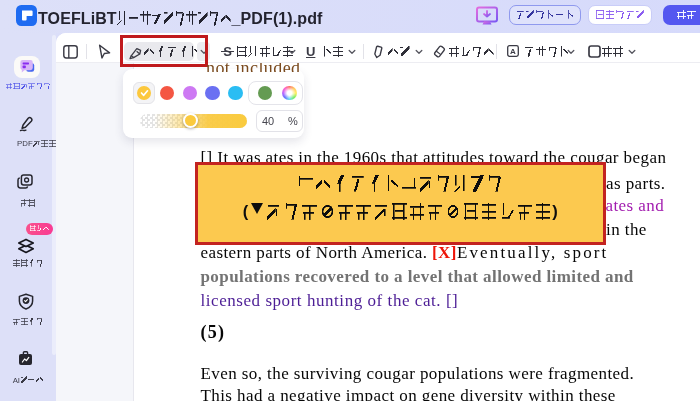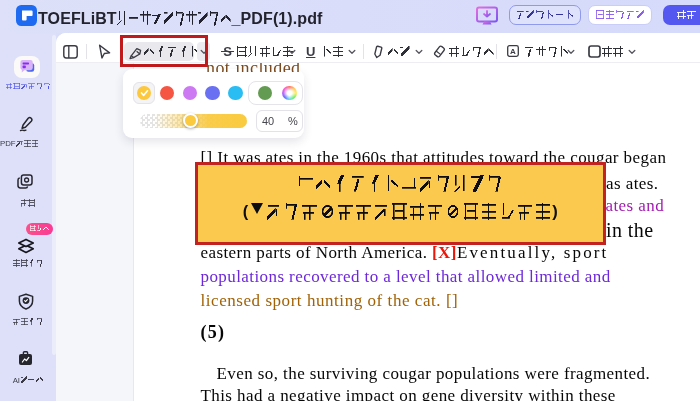--- a/index.html
+++ b/index.html
@@ -29,28 +29,28 @@
 i.s0,i.s1,i.s2{background-image:linear-gradient(115deg,transparent 42%,currentColor 42%,currentColor 60%,transparent 60%),linear-gradient(currentColor,currentColor);background-size:100% 100%,80% 13%;background-position:0 0,10% 8%}
 i.dsh{background-image:linear-gradient(currentColor,currentColor);background-size:92% 12%;background-position:50% 46%}
 i.br1{width:.42em;border:none;background-image:linear-gradient(currentColor,currentColor),linear-gradient(currentColor,currentColor);background-size:100% 10%,10% 60%;background-position:0 18%,0 18%;margin-right:.1em}
 i.br2{width:.42em;background-image:linear-gradient(currentColor,currentColor),linear-gradient(currentColor,currentColor);background-size:100% 10%,10% 60%;background-position:0 82%,90% 40%;margin-left:.1em}
 i.tri{width:0;height:0;background:none;border-left:.42em solid transparent;border-right:.42em solid transparent;border-top:.72em solid currentColor;vertical-align:-.08em;margin:0 .1em}
 </style></head><body>
 <div class="abs" style="left:56px;top:33px;width:644px;height:368px;background:#fff;border-top-left-radius:10px"></div>
 <div class="abs" style="left:56px;top:63px;width:644px;height:338px;background:#f5f6fa"></div>
 <div class="abs" style="left:133px;top:63px;width:567px;height:338px;background:#fff;border-left:1px solid #e7e7ee"></div>
 <div class="abs" style="left:200.5px;top:148px;font-family:'Liberation Serif',serif;font-size:17px;line-height:20px;white-space:nowrap;color:#070707;letter-spacing:0.42px;">[] It was ates in the 1960s that attitudes toward the cougar began</div>
-<div class="abs" style="left:606px;top:173.5px;font-family:'Liberation Serif',serif;font-size:17px;line-height:20px;white-space:nowrap;color:#070707;letter-spacing:0.42px;">as ates.</div>
+<div class="abs" style="left:606px;top:173.5px;font-family:'Liberation Serif',serif;font-size:17px;line-height:20px;white-space:nowrap;color:#070707;letter-spacing:0.42px;">as parts.</div>
 <div class="abs" style="left:605.5px;top:196px;font-family:'Liberation Serif',serif;font-size:17px;line-height:20px;white-space:nowrap;color:#a21caf;letter-spacing:0.42px;">ates and</div>
-<div class="abs" style="left:606px;top:220px;font-family:'Liberation Serif',serif;font-size:20px;line-height:20px;white-space:nowrap;color:#070707;letter-spacing:0.42px;">in the</div>
+<div class="abs" style="left:606px;top:220px;font-family:'Liberation Serif',serif;font-size:17px;line-height:20px;white-space:nowrap;color:#070707;letter-spacing:0.42px;">in the</div>
 <div class="abs" style="left:200.5px;top:242.8px;font-family:'Liberation Serif',serif;font-size:17px;line-height:20px;white-space:nowrap;color:#070707;letter-spacing:0.42px;">eastern parts of North America. <b style="color:#ee1509">[X]</b><span style="letter-spacing:2.15px">Eventually, sport</span></div>
-<div class="abs" style="left:200.5px;top:266.8px;font-family:'Liberation Serif',serif;font-size:17px;line-height:20px;white-space:nowrap;color:#6d28d9;letter-spacing:0.42px;">populations recovered to a level that allowed limited and</div>
-<div class="abs" style="left:200.5px;top:290.8px;font-family:'Liberation Serif',serif;font-size:17px;line-height:20px;white-space:nowrap;color:#a16207;letter-spacing:0.55px;">licensed sport hunting of the cat. []</div>
+<div class="abs" style="left:200.5px;top:266.8px;font-family:'Liberation Serif',serif;font-size:17px;line-height:20px;white-space:nowrap;color:#737373;letter-spacing:0.42px;font-weight:bold;">populations recovered to a level that allowed limited and</div>
+<div class="abs" style="left:200.5px;top:290.8px;font-family:'Liberation Serif',serif;font-size:17px;line-height:20px;white-space:nowrap;color:#4c1d95;letter-spacing:0.55px;">licensed sport hunting of the cat. []</div>
 <div class="abs" style="left:200.5px;top:321.8px;font-family:'Liberation Serif',serif;font-size:17px;line-height:20px;white-space:nowrap;color:#070707;letter-spacing:0.42px;"><b style="font-size:18px;letter-spacing:1.2px">(5)</b></div>
-<div class="abs" style="left:200.5px;top:364.3px;font-family:'Liberation Serif',serif;font-size:17px;line-height:20px;white-space:nowrap;color:#070707;letter-spacing:0.42px;margin-left:16px;">Even so, the surviving cougar populations were fragmented.</div>
+<div class="abs" style="left:200.5px;top:364.3px;font-family:'Liberation Serif',serif;font-size:17px;line-height:20px;white-space:nowrap;color:#070707;letter-spacing:0.42px;">Even so, the surviving cougar populations were fragmented.</div>
 <div class="abs" style="left:200.5px;top:386.3px;font-family:'Liberation Serif',serif;font-size:17px;line-height:20px;white-space:nowrap;color:#070707;letter-spacing:0.42px;">This had a negative impact on gene diversity within these</div>
 <div class="abs" style="left:195px;top:162px;width:411px;height:83px;background:#fcc94f;border:3.5px solid #c32320" id="co">
 <div class="abs" style="left:0;top:9px;width:100%;text-align:center;font-size:16.5px;font-weight:bold;color:#0d0d0d;letter-spacing:.5px"><i class="c br1"></i><i class="c a4"></i><i class="c a1"></i><i class="c a3"></i><i class="c a1"></i><i class="c a5"></i><i class="c br2"></i><i class="c a9"></i><i class="c a2"></i><i class="c a7"></i><i class="c sm s0"></i><i class="c a2"></i></div>
 <div class="abs lb" style="left:0;top:37px;width:100%;text-align:center;font-size:16.5px;font-weight:bold;color:#0d0d0d;letter-spacing:.5px"><s>(</s><i class="c tri"></i><i class="c a9"></i><i class="c a2"></i><i class="c k4"></i><i class="c a10"></i><i class="c k4"></i><i class="c k4"></i><i class="c a9"></i><i class="c k2"></i><i class="c k3"></i><i class="c k4"></i><i class="c a10"></i><i class="c k2"></i><i class="c k1"></i><i class="c a11"></i><i class="c k4"></i><i class="c k1"></i><s>)</s></div>
 </div>
 <div class="abs" style="left:0;top:0;width:700px;height:33px;background:linear-gradient(90deg,#dde0f8,#d6dafb)"></div>
 <svg class="abs" style="left:16px;top:5px" width="21" height="21" viewBox="0 0 21 21">
 <rect x="0" y="0" width="21" height="21" rx="5.2" fill="#1e6bf1"></rect>
 <path d="M6 5.6 h9.6 a1 1 0 0 1 1 1 v3.4 a1 1 0 0 1 -1 1 h-5 v3.6 a1 1 0 0 1 -1 1 h-2.6 a1 1 0 0 1 -1 -1 z" fill="#fff"></path>
 </svg>
@@ -140,21 +140,21 @@
 <rect x="7.2" y="4.2" width="8" height="8.6" rx="2.2" fill="#4767ef"></rect>
 <path d="M3.2 1 h8.2 a2.4 2.4 0 0 1 2.4 2.4 v5.4 a2.4 2.4 0 0 1 -2.4 2.4 h-6 l-2.6 2.4 v-2.9 a2.4 2.4 0 0 1 -1.4 -2 v-5.3 a2.4 2.4 0 0 1 1.8 -2.4 z" fill="#d9b5f8"></path>
 <rect x="3.6" y="3.4" width="6.4" height="2" rx="0.6" fill="#8b2df0"></rect>
 <rect x="3.6" y="6.6" width="3.2" height="2.6" rx="0.6" fill="#8b2df0"></rect>
 </svg>
 <div class="abs" style="left:0;top:81.5px;width:56px;text-align:center;font-size:7.6px;font-weight:bold;color:#5156e8;letter-spacing:0"><i class="c k3"></i><i class="c k2"></i><i class="c a9"></i><i class="c k4"></i><i class="c a2"></i><i class="c a2"></i></div>
 <svg class="abs" style="left:19px;top:116px" width="15" height="16" viewBox="0 0 15 16">
 <path d="M9.2 2.2 a2.2 2.2 0 0 1 3.1 3.1 L6.4 11.2 l-3.3 1.1 1 -3.3 z" fill="none" stroke="#26262e" stroke-width="1.5" stroke-linejoin="round"></path>
 <path d="M1.5 14.6 c2 -1.4 3.4 .8 5.4 -.4" fill="none" stroke="#26262e" stroke-width="1.4" stroke-linecap="round"></path>
 </svg>
-<div class="abs" style="left:0;top:139px;width:56px;text-align:left;font-size:7.8px;color:#3b3b47"><s>PDF</s><i class="c a9"></i><i class="c k1"></i><i class="c k1"></i></div>
+<div class="abs" style="left:0;top:139px;width:56px;text-align:right;font-size:7.8px;color:#3b3b47"><s>PDF</s><i class="c a9"></i><i class="c k1"></i><i class="c k1"></i></div>
 <svg class="abs" style="left:16.5px;top:173.5px" width="16" height="15" viewBox="0 0 16 15">
 <rect x="4.4" y="1" width="10.6" height="10" rx="2.2" fill="none" stroke="#26262e" stroke-width="1.5"></rect>
 <path d="M2.8 4 a2 2 0 0 0 -1.8 2 v5.6 a2.4 2.4 0 0 0 2.4 2.4 h5.2 a2 2 0 0 0 2 -1.6" fill="none" stroke="#26262e" stroke-width="1.5"></path>
 <circle cx="9.6" cy="6" r="2" fill="none" stroke="#26262e" stroke-width="1.3"></circle>
 </svg>
 <div class="abs" style="left:0;top:198.5px;width:56px;text-align:center;font-size:7.8px;color:#3b3b47"><i class="c k4"></i><i class="c k2"></i></div>
 <svg class="abs" style="left:17px;top:238px" width="18" height="18" viewBox="0 0 18 18">
 <path d="M9 7.2 L16.2 10.8 L9 14.4 L1.8 10.8 Z" fill="none" stroke="#17171f" stroke-width="1.7" stroke-linejoin="round"></path>
 <path d="M9 1.4 L16.2 5.0 L9 8.6 L1.8 5.0 Z" fill="#dde0f8" stroke="#17171f" stroke-width="1.7" stroke-linejoin="round"></path>
 </svg>

